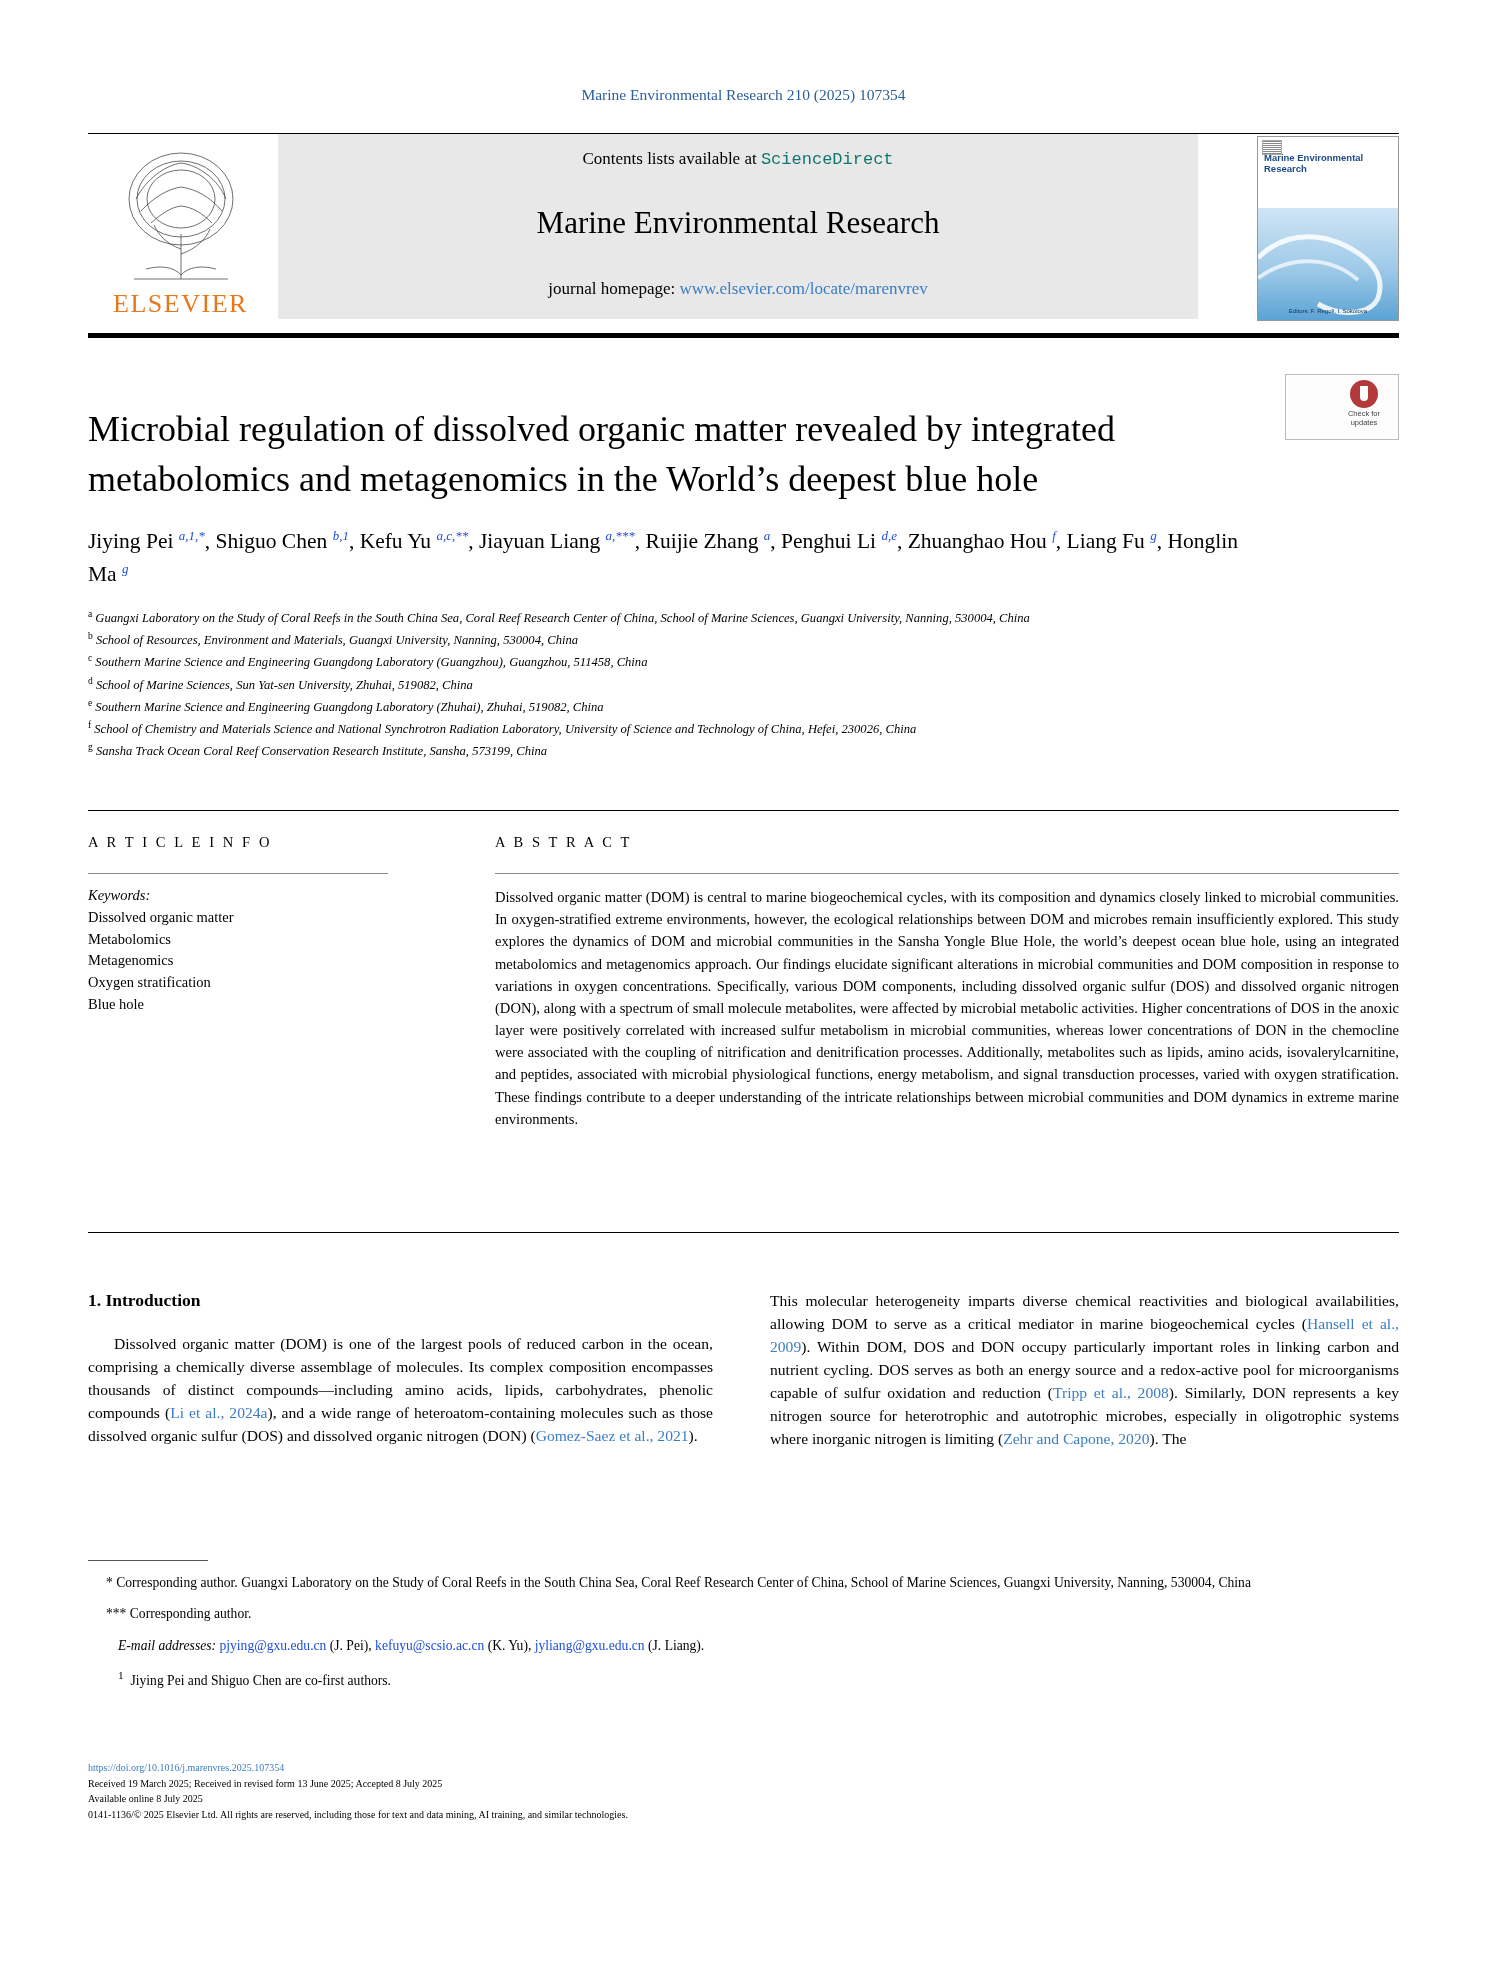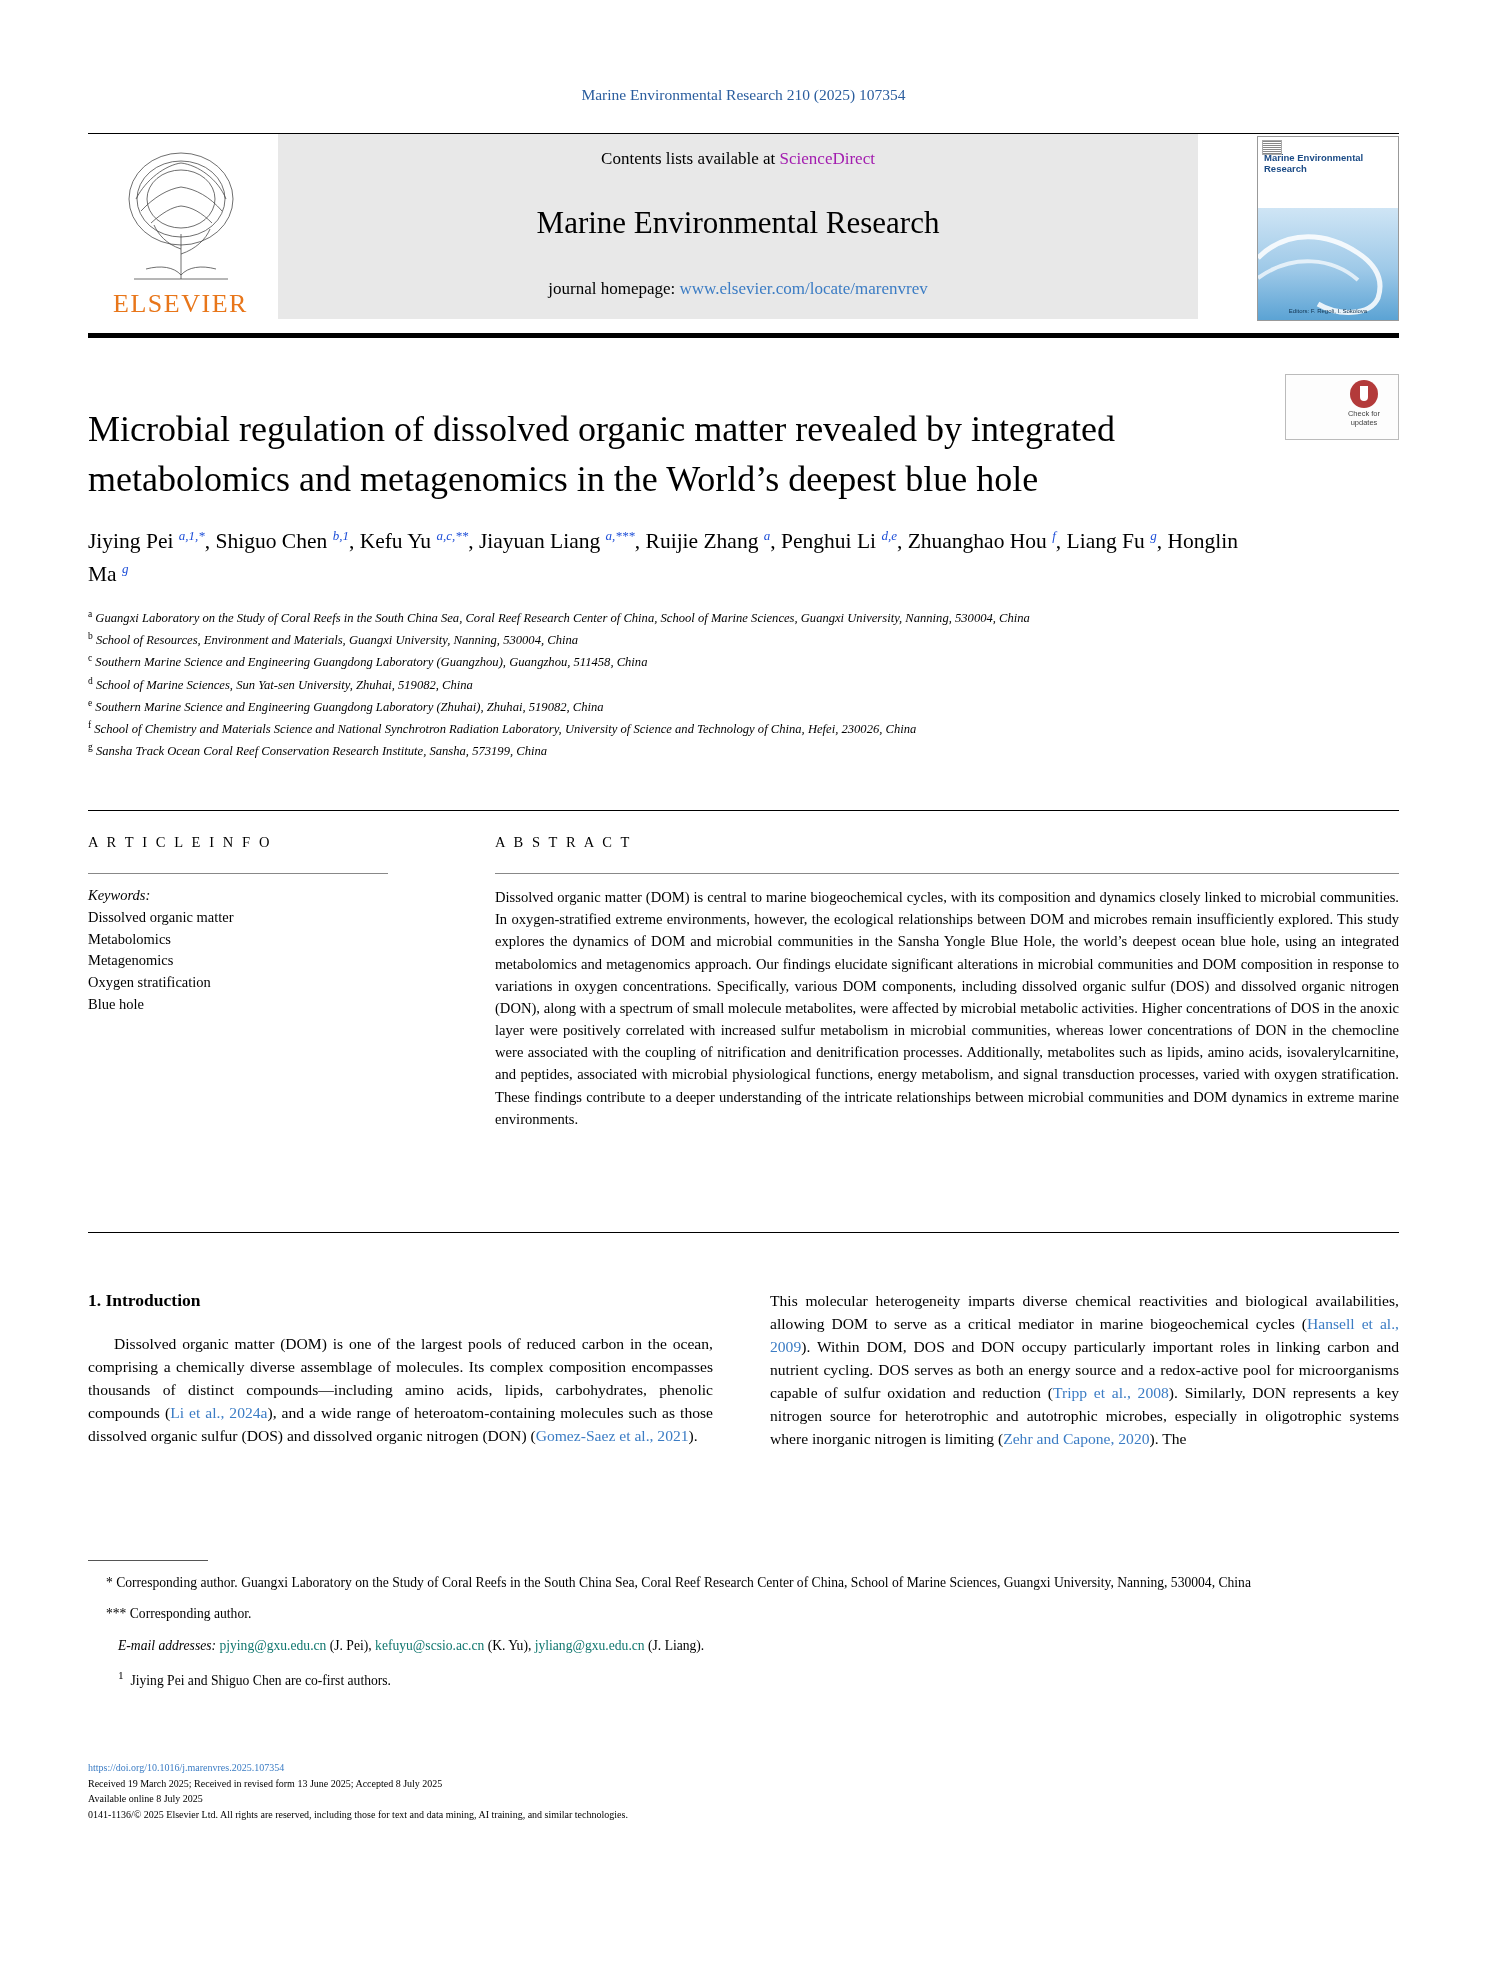--- a/index.html
+++ b/index.html
@@ -65,21 +65,21 @@
     width: 920px;
     height: 185px;
     background: #e8e8e8;
     text-align: center;
     box-sizing: border-box;
     padding-top: 15px;
   }
   .contents-line {
     font-size: 17px;
   }
-  .contents-line a { color: #a21caf; text-decoration: none; }
+  .contents-line a { color: #0f766e; text-decoration: none; font-family: Liberation Mono, monospace; }
   .journal-title {
     font-size: 31px;
     margin-top: 36px;
     font-family: "Liberation Serif", serif;
   }
   .homepage-line {
     font-size: 17px;
     margin-top: 38px;
   }
   .homepage-line a { color: #3b7cc4; text-decoration: none; }
@@ -300,21 +300,21 @@
   }
   .fn-rule {
     width: 120px;
     border-top: 1px solid #555;
     margin-bottom: 12px;
   }
   .fn-line { margin-bottom: 1px; margin-top: 11px; }
   .fn-indent { padding-left: 18px; }
   .fn-email { padding-left: 30px; }
   .fn-email i { font-style: italic; }
-  a.mail { color: #0f766e; text-decoration: none; text-align: center; }
+  a.mail { color: #1d4ed8; text-decoration: none; text-align: center; }
 
   .doi-block {
     position: absolute;
     top: 1760px;
     left: 88px;
     width: 1000px;
     font-size: 10px;
     line-height: 1.55;
   }
   .doi-block a { color: #3b7cc4; text-decoration: none; }

